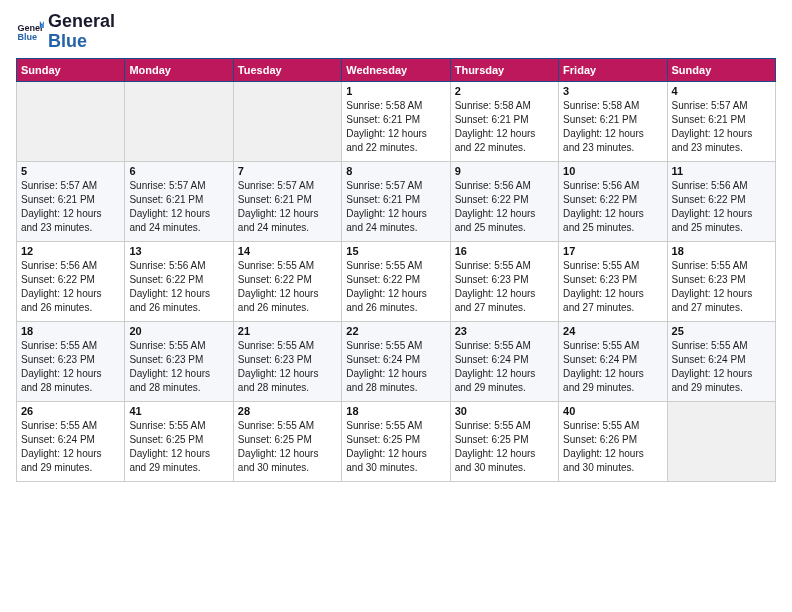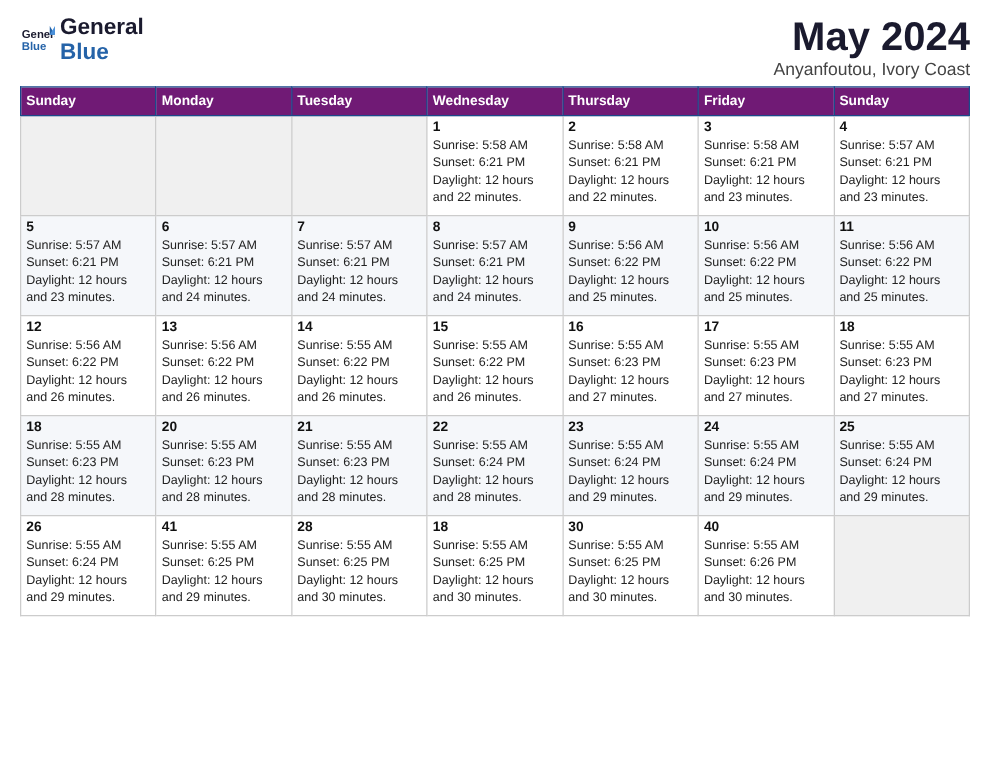--- a/index.html
+++ b/index.html
@@ -51,21 +51,21 @@
     .cal-subtitle {
       font-size: 14px;
       color: #444;
     }
     table {
       width: 100%;
       border-collapse: collapse;
       table-layout: fixed;
     }
     thead tr th {
-      background: #701a75;
+      background: #be185d;
       color: #fff;
       font-size: 11px;
       font-weight: bold;
       padding: 5px 4px;
       text-align: left;
       border: 1px solid #1a4a8a;
     }
     tbody tr td {
       border: 1px solid #ccc;
       vertical-align: top;
@@ -104,24 +104,20 @@
         <text x="2" y="32" font-size="13" font-weight="bold" fill="#2563a8">Blue</text>
         <polygon points="34,4 40,14 34,14" fill="#2563a8"></polygon>
         <polygon points="34,14 40,4 40,14" fill="#4a90d9"></polygon>
       </svg>
       <div>
         <div class="logo-text">
           <span style="color:#1a1a2e">General</span><br><span style="color:#2563a8">Blue</span>
         </div>
       </div>
     </div>
-    <div class="title-block">
-      <div class="cal-title">May 2024</div>
-      <div class="cal-subtitle">Anyanfoutou, Ivory Coast</div>
-    </div>
   </div>
 
   <table>
     <thead>
       <tr>
       <th>Sunday</th>
           <th>Monday</th>
           <th>Tuesday</th>
           <th>Wednesday</th>
           <th>Thursday</th>

